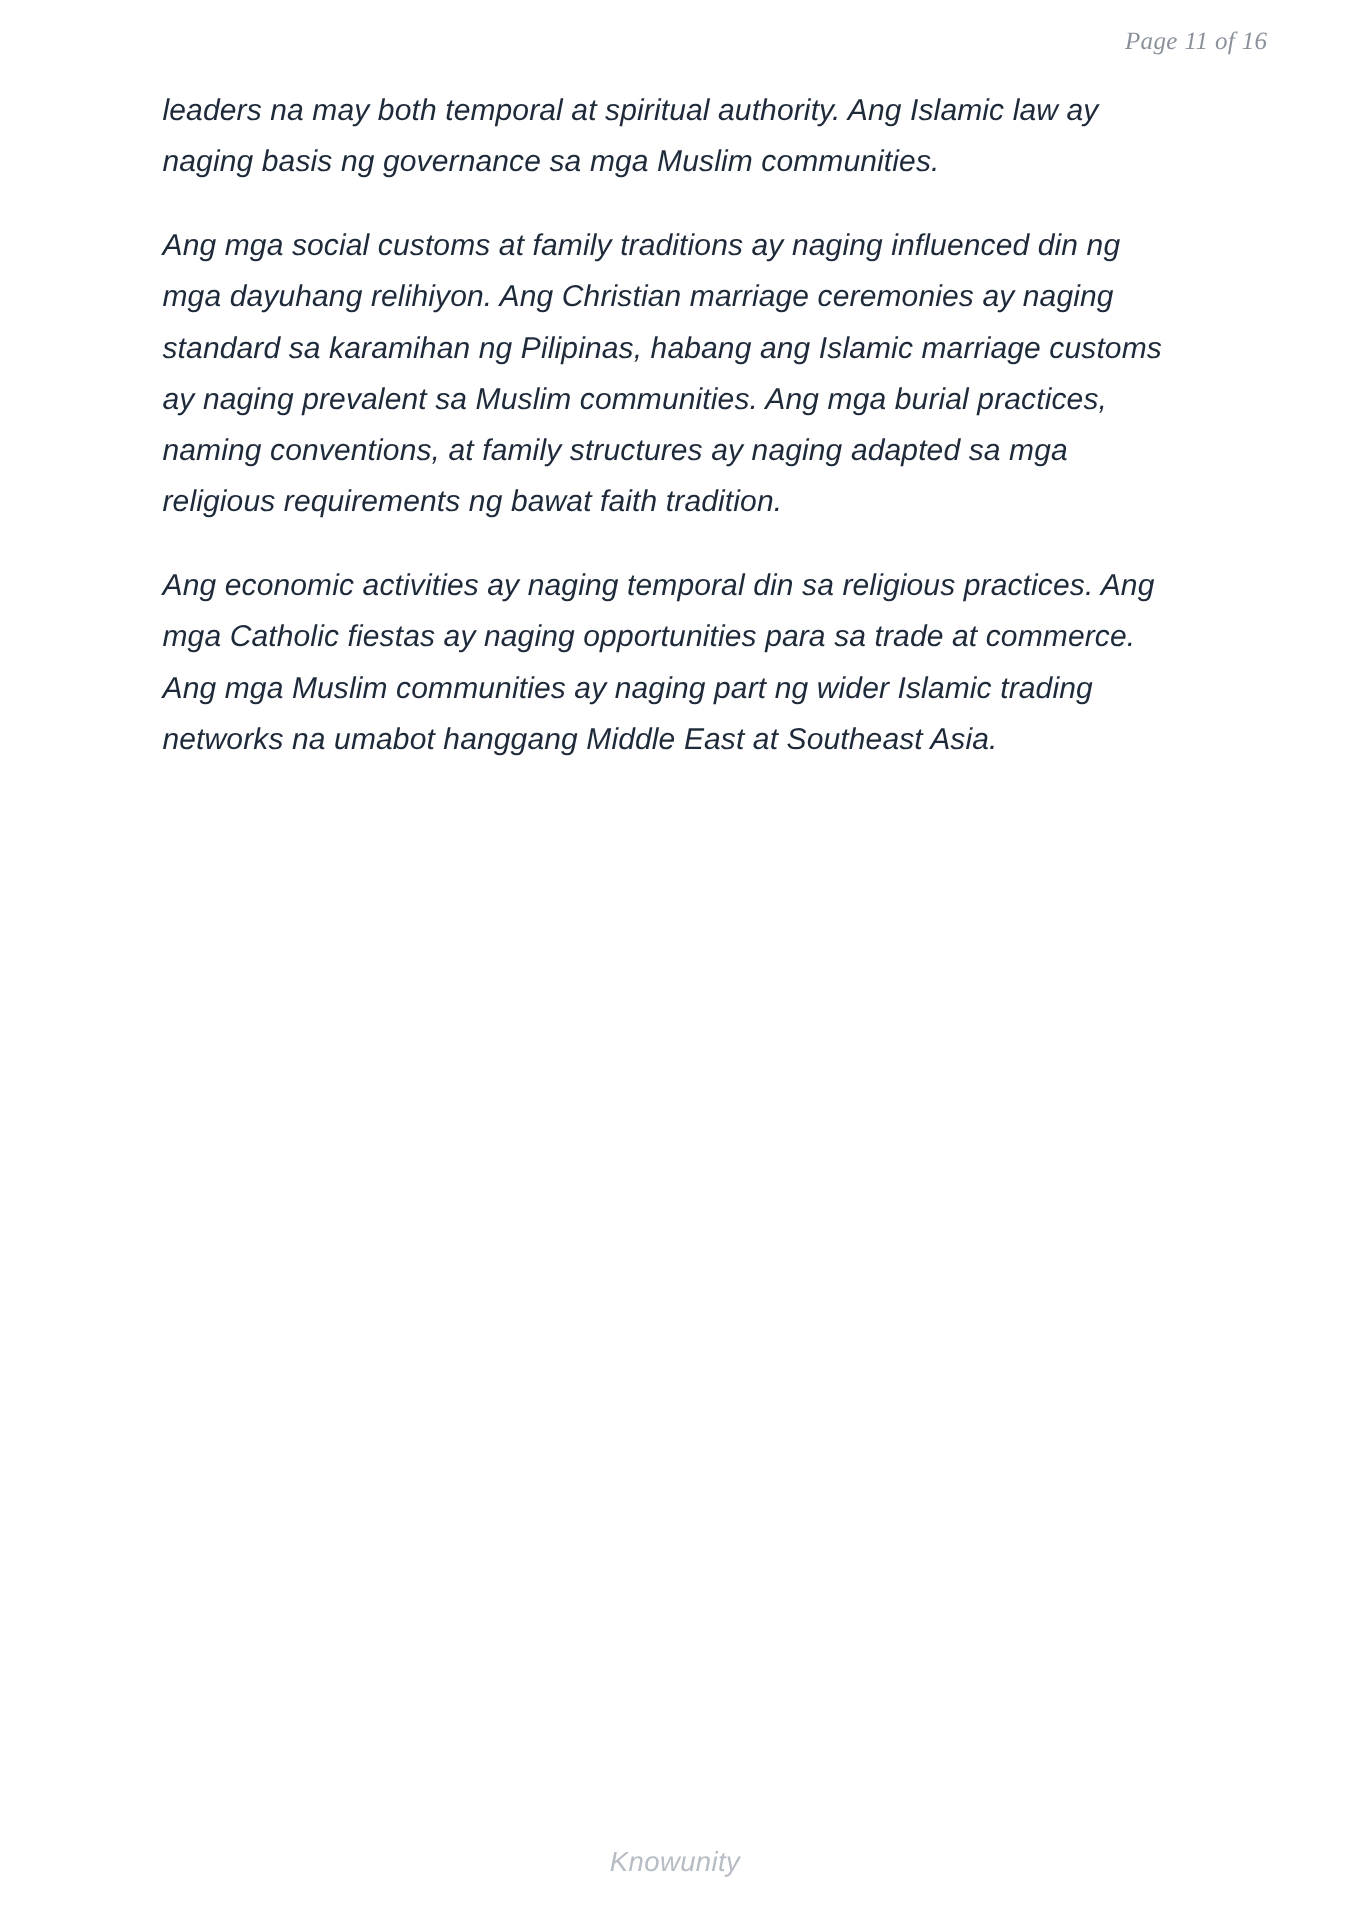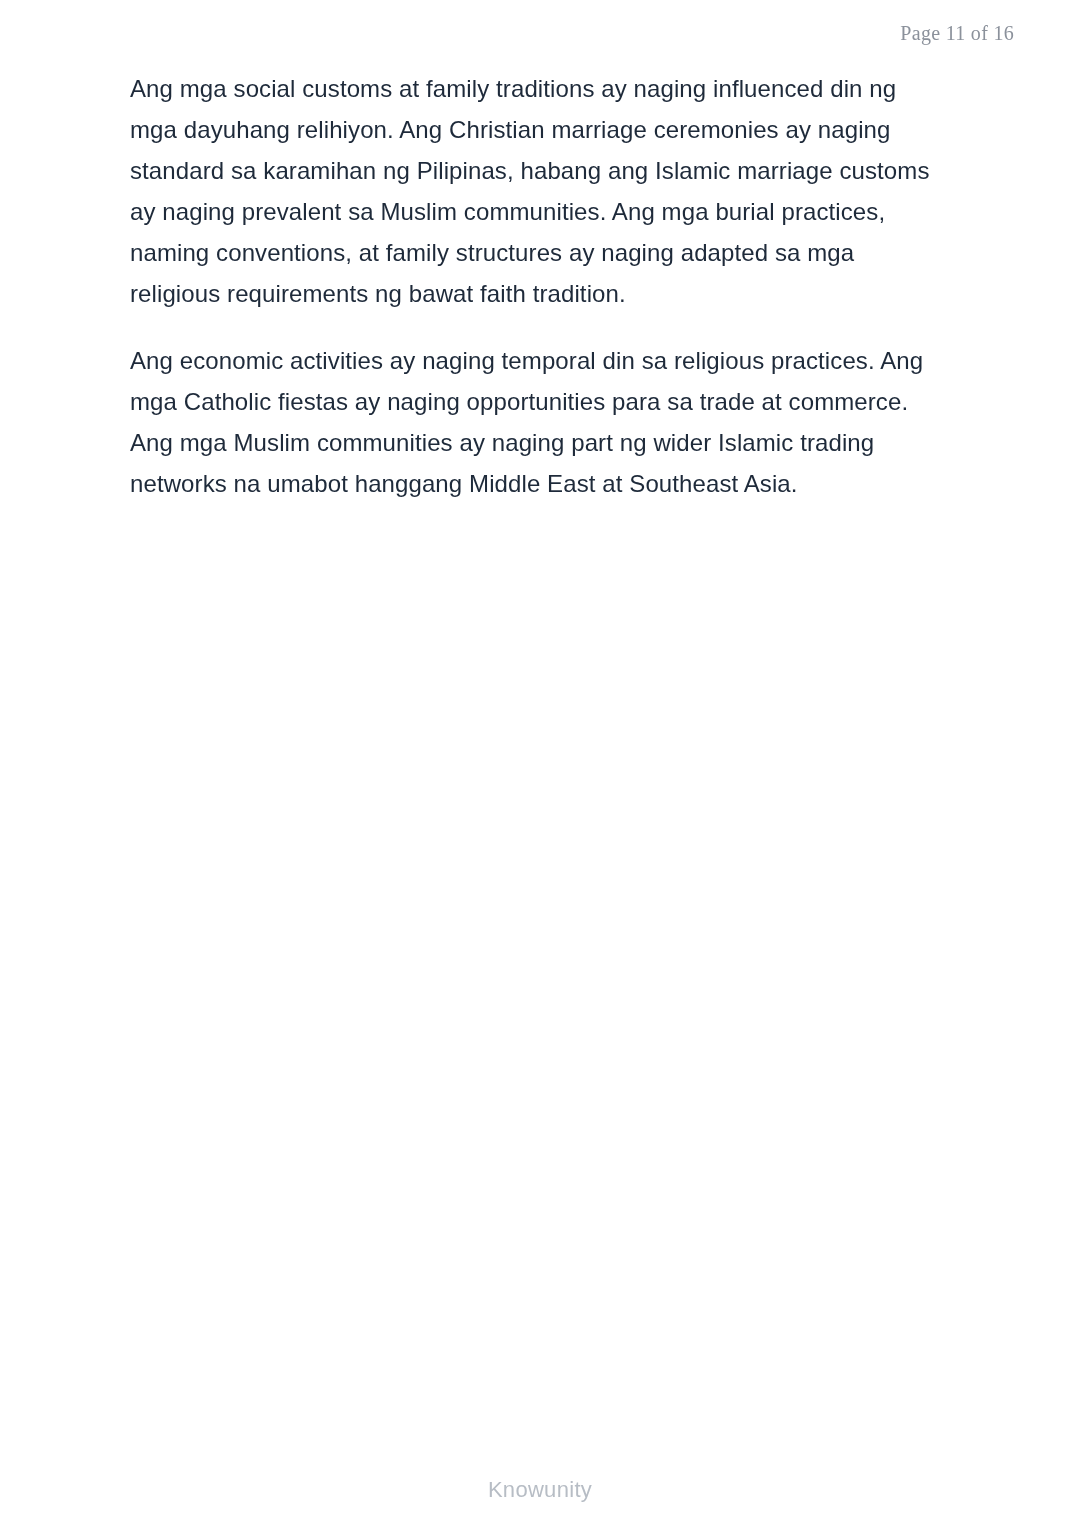--- a/index.html
+++ b/index.html
@@ -10,20 +10,21 @@
     background: #ffffff;
     font-family: "Liberation Sans", sans-serif;
     overflow: hidden;
   }
 
   .page {
     position: relative;
     width: 1080px;
     height: 1527px;
     background: #ffffff;
+    font-style: italic;
   }
 
   .page-indicator {
     position: absolute;
     top: 22px;
     right: 66px;
     font-family: "Liberation Serif", serif;
     font-size: 20px;
     color: #8b919b;
     letter-spacing: 0.3px;
@@ -56,19 +57,20 @@
   }
 </style>
 </head>
 <body>
 
 <div class="page">
 
   <div class="page-indicator">Page 11 of 16</div>
 
   <div class="content">
+    <p>leaders na may both temporal at spiritual authority. Ang Islamic law ay naging basis ng governance sa mga Muslim communities.</p>
     <p>Ang mga social customs at family traditions ay naging influenced din ng mga dayuhang relihiyon. Ang Christian marriage ceremonies ay naging standard sa karamihan ng Pilipinas, habang ang Islamic marriage customs ay naging prevalent sa Muslim communities. Ang mga burial practices, naming conventions, at family structures ay naging adapted sa mga religious requirements ng bawat faith tradition.</p>
     <p>Ang economic activities ay naging temporal din sa religious practices. Ang mga Catholic fiestas ay naging opportunities para sa trade at commerce. Ang mga Muslim communities ay naging part ng wider Islamic trading networks na umabot hanggang Middle East at Southeast Asia.</p>
   </div>
 
   <div class="footer">Knowunity</div>
 
 </div>
 
 </body></html>

